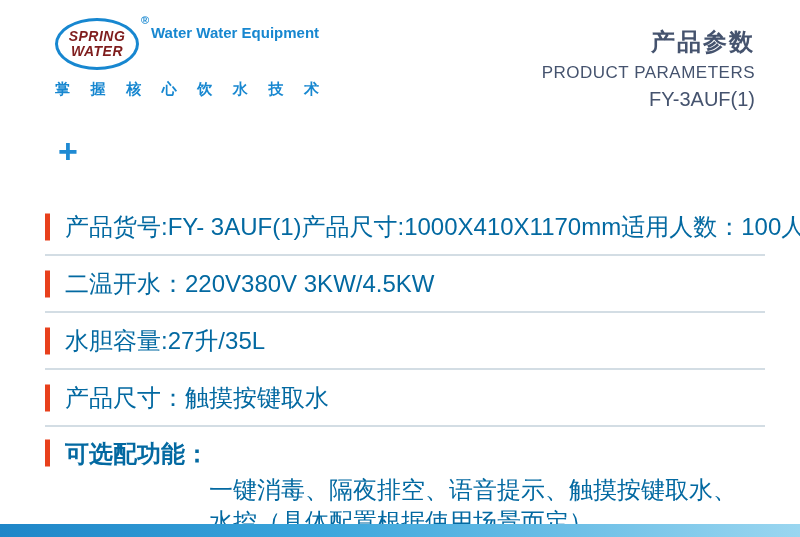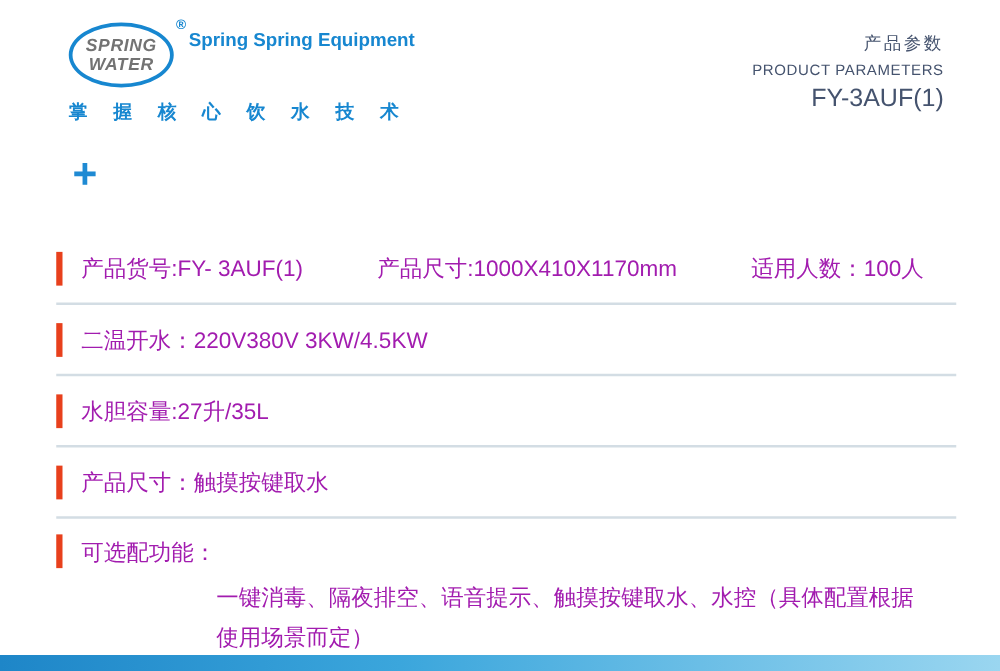--- a/index.html
+++ b/index.html
@@ -22,21 +22,21 @@
   }
   .brand { width: 270px; }
   .brand-top { display: flex; align-items: flex-start; }
   .logo-wrap { position: relative; width: 96px; flex: 0 0 96px; }
   .logo-oval {
     width: 84px; height: 52px;
     border: 3px solid #1787d0;
     border-radius: 50%;
     display: flex; flex-direction: column;
     align-items: center; justify-content: center;
-    color: #737373;
+    color: #7f1d1d;
     font-style: italic;
     font-weight: bold;
     font-size: 14px;
     line-height: 15px;
     letter-spacing: 0.5px;
   }
   .logo-reg {
     position: absolute; top: -4px; right: 2px;
     color: #1787d0; font-size: 11px; font-weight: bold; font-style: normal;
   }
@@ -49,22 +49,22 @@
     color: #1787d0; font-size: 15px; font-weight: bold;
     margin-top: 4px; white-space: nowrap;
   }
   .brand-tagline {
     margin-top: 10px;
     color: #1787d0; font-size: 15px; font-weight: bold;
     display: flex; justify-content: space-between;
     width: 264px;
   }
   .head-right { text-align: right; color: #45536e; padding-top: 8px; }
-  .head-right .t-cn { font-size: 14px; font-weight: normal; letter-spacing: 2px; }
-  .head-right .t-en { font-size: 12px; margin-top: 5px; letter-spacing: 0.5px; }
+  .head-right .t-cn { font-size: 24px; font-weight: bold; letter-spacing: 2px; }
+  .head-right .t-en { font-size: 17px; margin-top: 5px; letter-spacing: 0.5px; }
   .head-right .t-model { font-size: 20px; margin-top: 5px; }
 
   .plus-mark {
     margin: 26px 0 0 58px;
     color: #1f8ad3;
     font-size: 34px;
     font-weight: bold;
     line-height: 28px;
     width: 30px;
   }
@@ -72,23 +72,23 @@
   
   .specs { margin: 34px 35px 0 45px; }
   .spec-row {
     position: relative;
     display: flex;
     align-items: center;
     justify-content: space-between;
     min-height: 57px;
     padding: 0 26px 0 20px;
     border-bottom: 2px solid #d3dde4;
-    font-size: 18px;
+    font-size: 24px;
     font-weight: 500;
-    color: #a21caf;
+    color: #0369a1;
   }
   .spec-row::before {
     content: "";
     position: absolute;
     left: 0;
     top: 50%;
     transform: translateY(-50%);
     width: 5px;
     height: 27px;
     background: #e8401c;
@@ -98,21 +98,21 @@
     align-items: flex-start;
     padding-top: 11px;
     padding-bottom: 12px;
     min-height: 80px;
     justify-content: flex-start;
   }
   .spec-row.last::before { top: 26px; }
   .cell { white-space: nowrap; }
   .cell .lbl, .cell .val { display: inline; }
   .wrap-cell { display: flex; white-space: normal; }
-  .wrap-cell .lbl { white-space: nowrap; flex: 0 0 auto; }
+  .wrap-cell .lbl { white-space: nowrap; flex: 0 0 auto; font-weight: bold; }
   .wrap-cell .val { flex: 1 1 auto; line-height: 32px; margin-top: 36px; }
   .spec-row .lbl { line-height: 32px; }
   .spec-row .val { line-height: 32px; }
 
   
   .footer-bar {
     position: absolute;
     left: 0; right: 0; bottom: 0;
     height: 13px;
     background: linear-gradient(90deg, #1e86c8 0%, #3ba6dc 40%, #9ad6f0 100%);
@@ -127,21 +127,21 @@
     <div class="brand">
       <div class="brand-top">
         <div class="logo-wrap">
           <div class="logo-oval">
             <span>SPRING</span>
             <span>WATER</span>
           </div>
           <span class="logo-reg">®</span>
         </div>
         <div class="brand-names">
-          <div class="brand-en">Spring Spring Equipment</div>
+          <div class="brand-en">Water Water Equipment</div>
         </div>
       </div>
       <div class="brand-tagline">
         <span>掌</span>
         <span>握</span>
         <span>核</span>
         <span>心</span>
         <span>饮</span>
         <span>水</span>
         <span>技</span>

